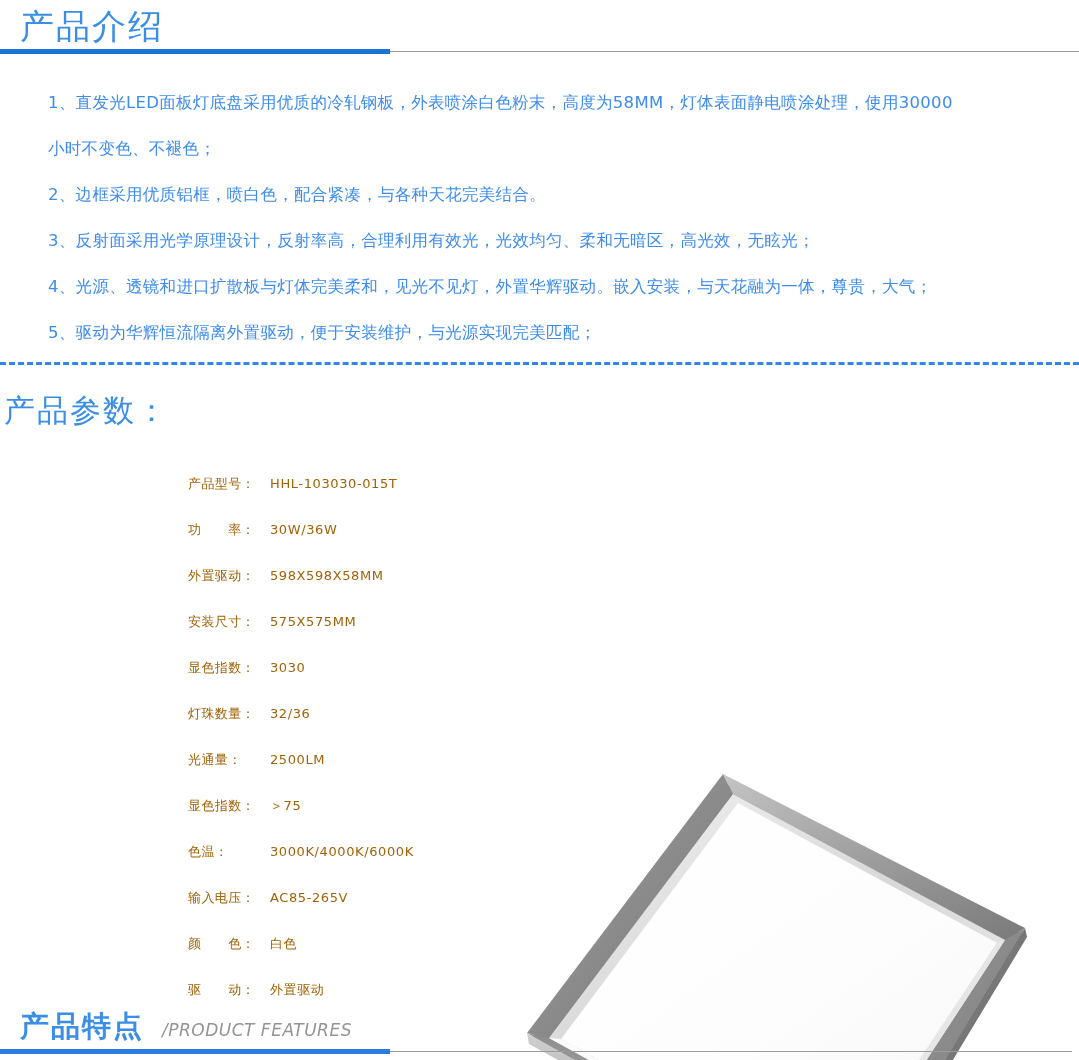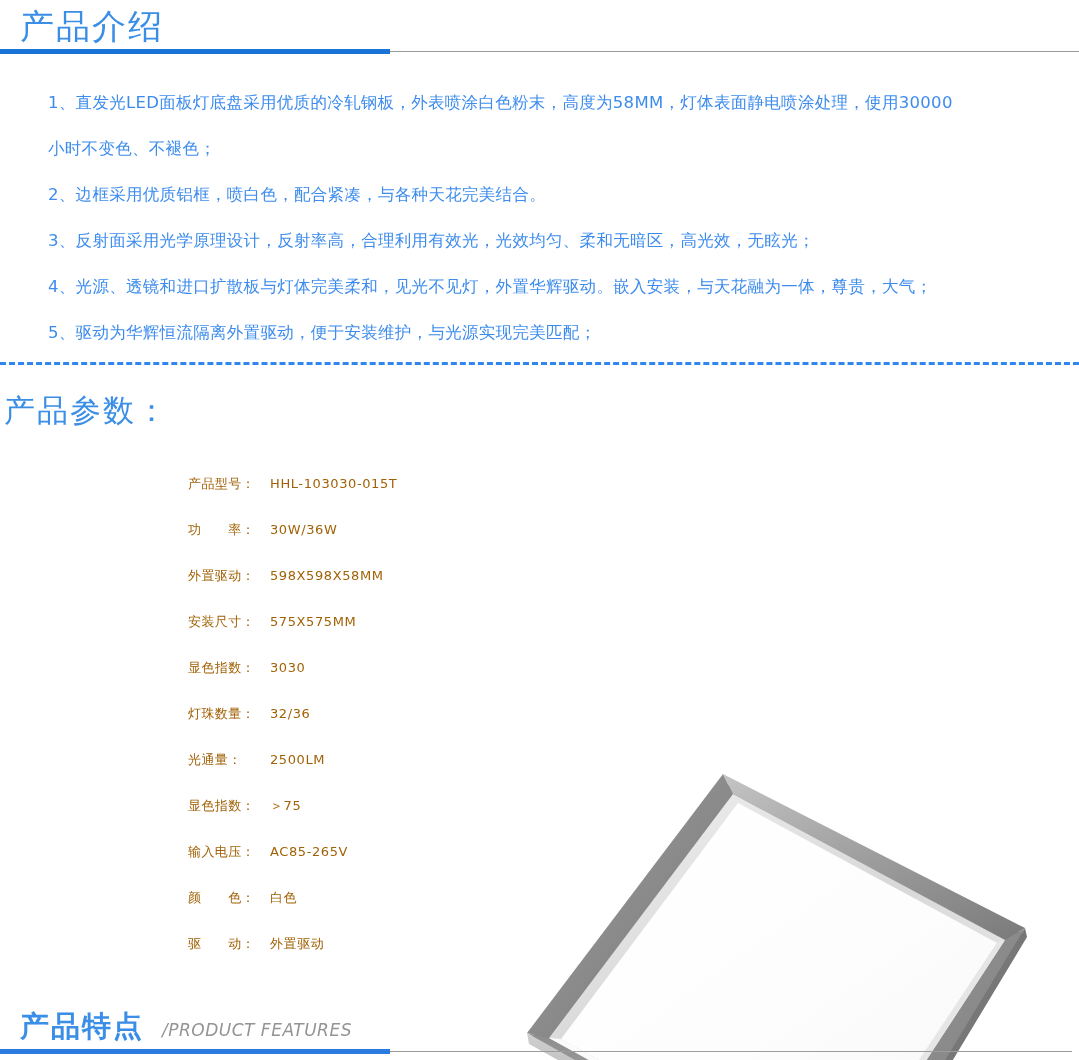--- a/index.html
+++ b/index.html
@@ -208,20 +208,23 @@
     <div class="param-row">
       <span class="param-label">灯珠数量：</span><span class="param-value">32/36</span>
     </div>
     <div class="param-row">
       <span class="param-label">光通量：</span><span class="param-value">2500LM</span>
     </div>
     <div class="param-row">
       <span class="param-label">显色指数：</span><span class="param-value">＞75</span>
     </div>
     <div class="param-row">
+      <span class="param-label">色温：</span><span class="param-value">3000K/4000K/6000K</span>
+    </div>
+    <div class="param-row">
       <span class="param-label">输入电压：</span><span class="param-value">AC85-265V</span>
     </div>
     <div class="param-row">
       <span class="param-label">颜　　色：</span><span class="param-value">白色</span>
     </div>
     <div class="param-row">
       <span class="param-label">驱　　动：</span><span class="param-value">外置驱动</span>
     </div>
   </div>
 

